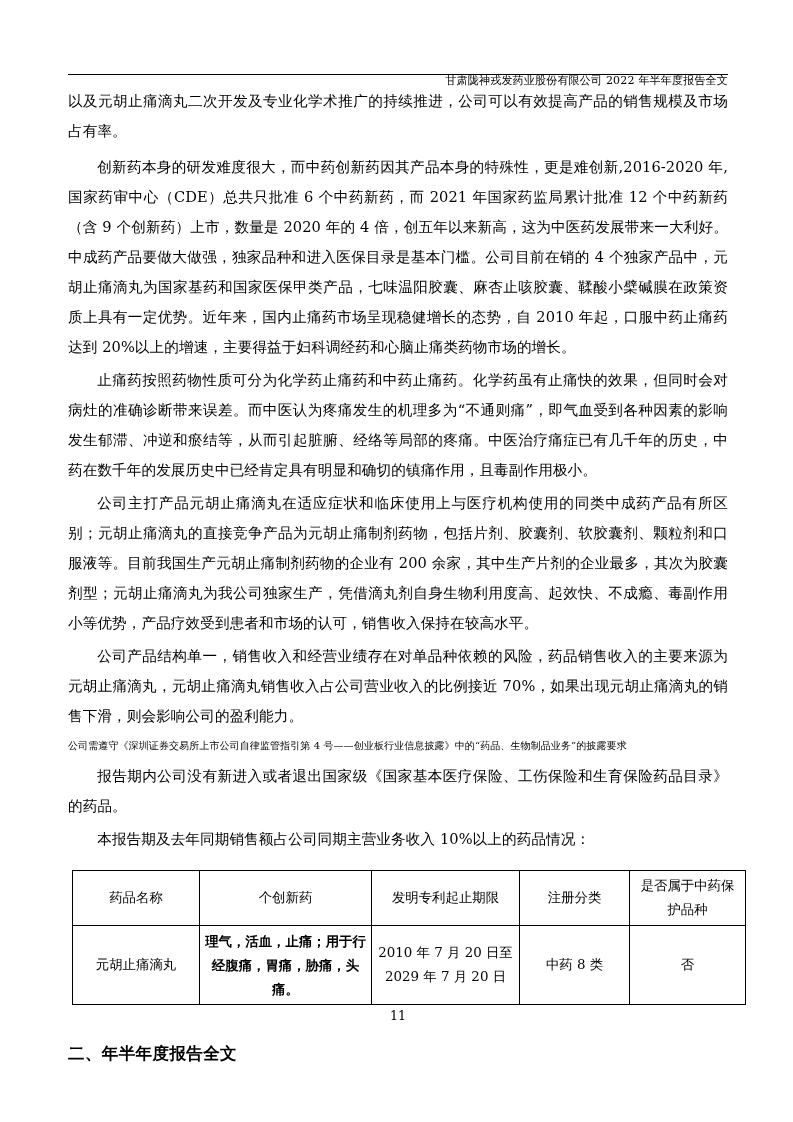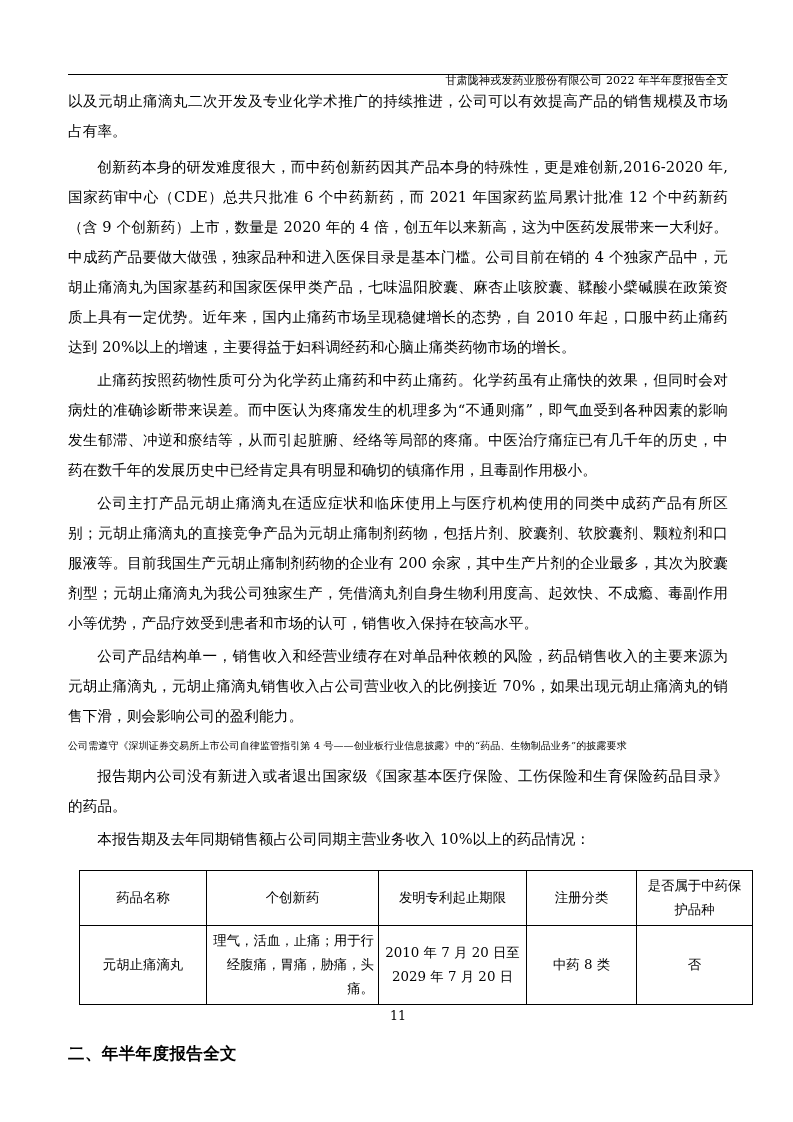--- a/index.html
+++ b/index.html
@@ -64,35 +64,36 @@
   p.small {
     font-size: 10px;
     line-height: 24px;
   }
   .gap-sm { height: 3px; }
 
   table.drug-table {
     border-collapse: collapse;
     width: 628px;
     margin-top: 16px;
-    margin-left: 11px;
+    margin-left: 4px;
     table-layout: fixed;
   }
   table.drug-table td, table.drug-table th {
     border: 1px solid #000;
     font-size: 13.4px;
     line-height: 24px;
     text-align: center;
     vertical-align: middle;
     padding: 3px 4px;
     font-weight: normal;
     font-family: "DejaVu Serif", "Liberation Serif", serif;
   }
   table.drug-table td.left {
-    text-align: right;
+    text-align: center;
+    font-weight: bold;
   }
   .col0 { width: 118px; }
   .col1 { width: 163px; }
   .col2 { width: 139px; }
   .col3 { width: 101px; }
   .col4 { width: 107px; }
 
   h2.section {
     font-size: 16.5px;
     font-weight: bold;

